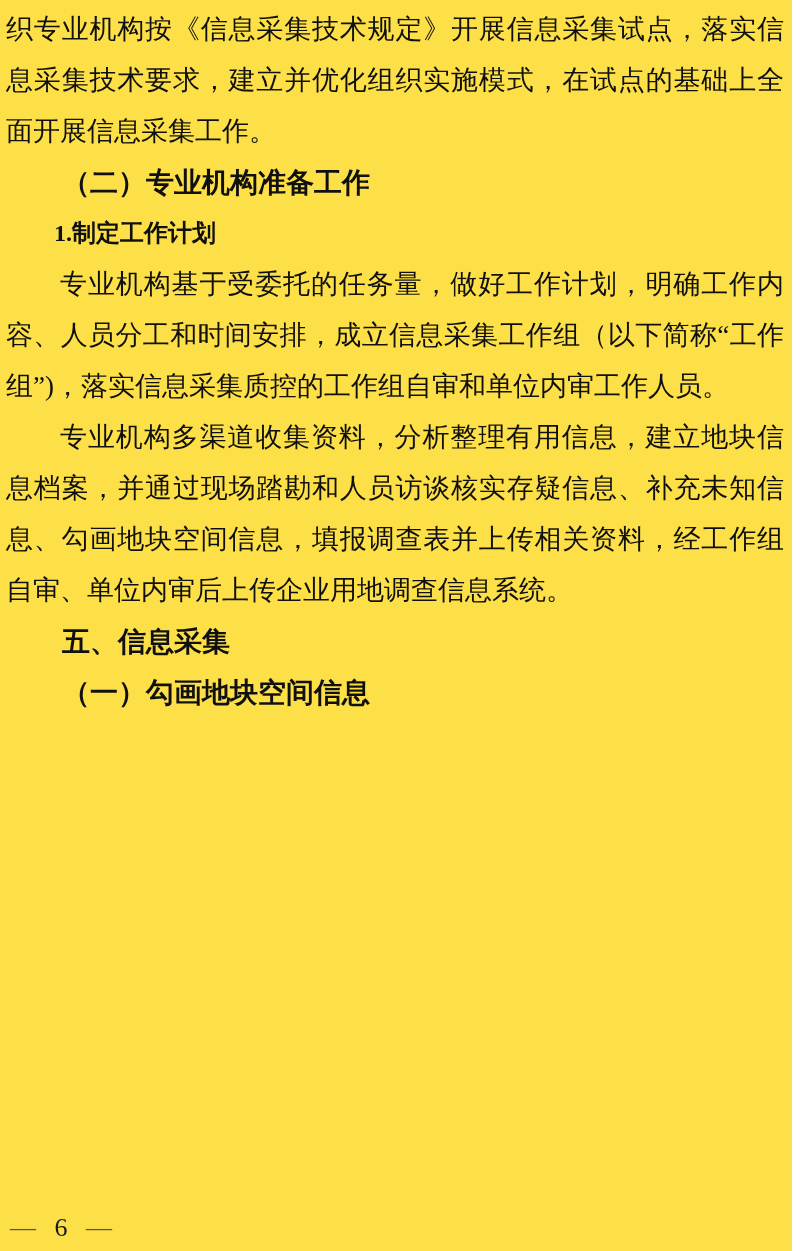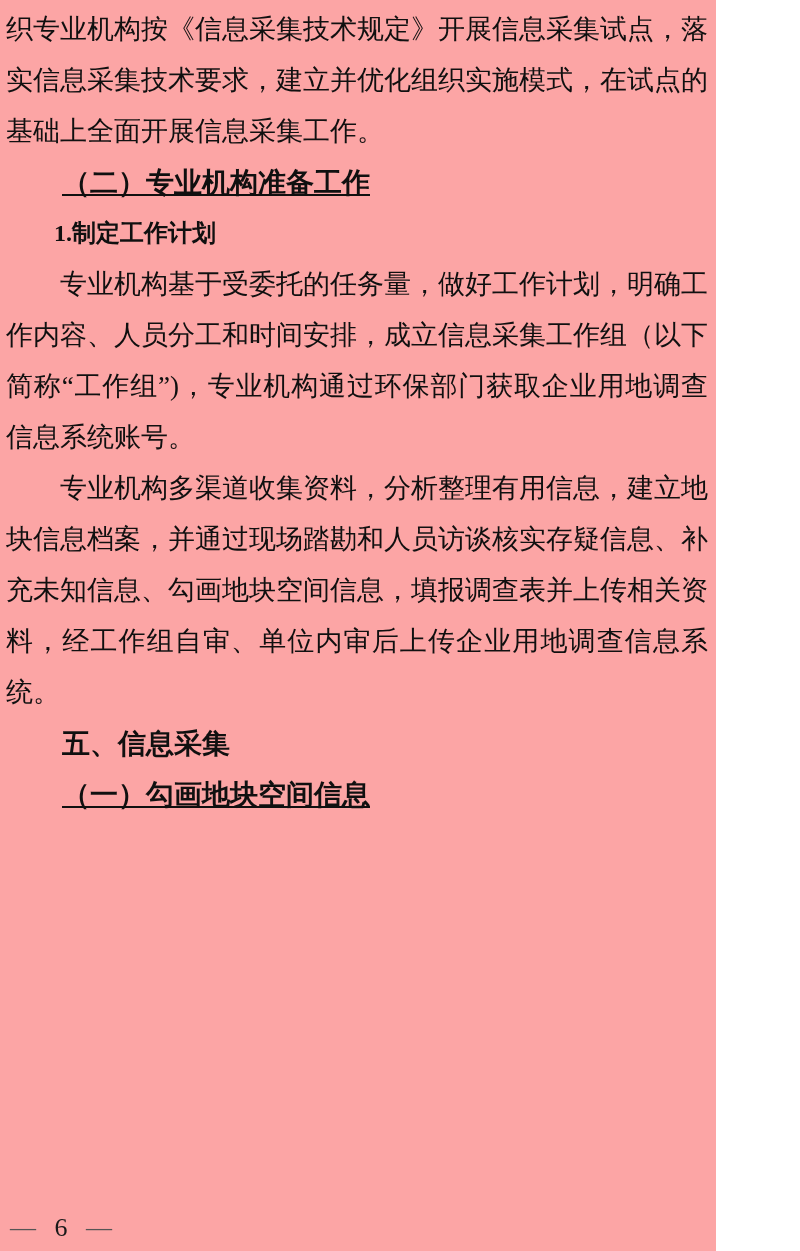--- a/index.html
+++ b/index.html
@@ -2,23 +2,23 @@
 <html><head>
 <meta charset="utf-8">
 <style>
   html, body {
     margin: 0;
     padding: 0;
     background: #ffffff;
   }
   .page {
     position: relative;
-    width: 716px;
+    width: 792px;
     height: 1251px;
-    background: #fca5a5;
+    background: #fde047;
     overflow: hidden;
     color: #101010;
   }
   .content {
     position: absolute;
     top: 4px;
     left: 6px;
     right: 8px;
     font-family: "Liberation Serif", "DejaVu Serif", serif;
     font-size: 27px;
@@ -35,21 +35,20 @@
     font-size: 28px;
     margin-left: 2em;
     text-align: left;
   }
   .heading-2 {
     font-family: "Liberation Serif", "DejaVu Serif", serif;
     font-weight: 700;
     font-size: 28px;
     margin-left: 2em;
     text-align: left;
-    text-decoration: underline;
   }
   .heading-3 {
     font-family: "Liberation Serif", "DejaVu Serif", serif;
     font-weight: 700;
     font-size: 24px;
     margin-left: 2em;
     text-align: left;
   }
   .footer {
     position: absolute;
@@ -72,21 +71,21 @@
   }
 </style>
 </head>
 <body>
 
 <div class="page">
   <div class="content" id="doc-content">
       <div class="block para-cont">织专业机构按《信息采集技术规定》开展信息采集试点，落实信息采集技术要求，建立并优化组织实施模式，在试点的基础上全面开展信息采集工作。</div>
       <div class="block heading-2">（二）专业机构准备工作</div>
       <div class="block heading-3">1.制定工作计划</div>
-      <div class="block para">专业机构基于受委托的任务量，做好工作计划，明确工作内容、人员分工和时间安排，成立信息采集工作组（以下简称“工作组”)，专业机构通过环保部门获取企业用地调查信息系统账号。</div>
+      <div class="block para">专业机构基于受委托的任务量，做好工作计划，明确工作内容、人员分工和时间安排，成立信息采集工作组（以下简称“工作组”)，落实信息采集质控的工作组自审和单位内审工作人员。</div>
       <div class="block para">专业机构多渠道收集资料，分析整理有用信息，建立地块信息档案，并通过现场踏勘和人员访谈核实存疑信息、补充未知信息、勾画地块空间信息，填报调查表并上传相关资料，经工作组自审、单位内审后上传企业用地调查信息系统。</div>
       <div class="block heading-1">五、信息采集</div>
       <div class="block heading-2">（一）勾画地块空间信息</div>
     </div>
   <div class="footer">
     <span class="dash">—</span>
     <span class="pagenum">6</span>
     <span class="dash">—</span>
   </div>
 </div>

